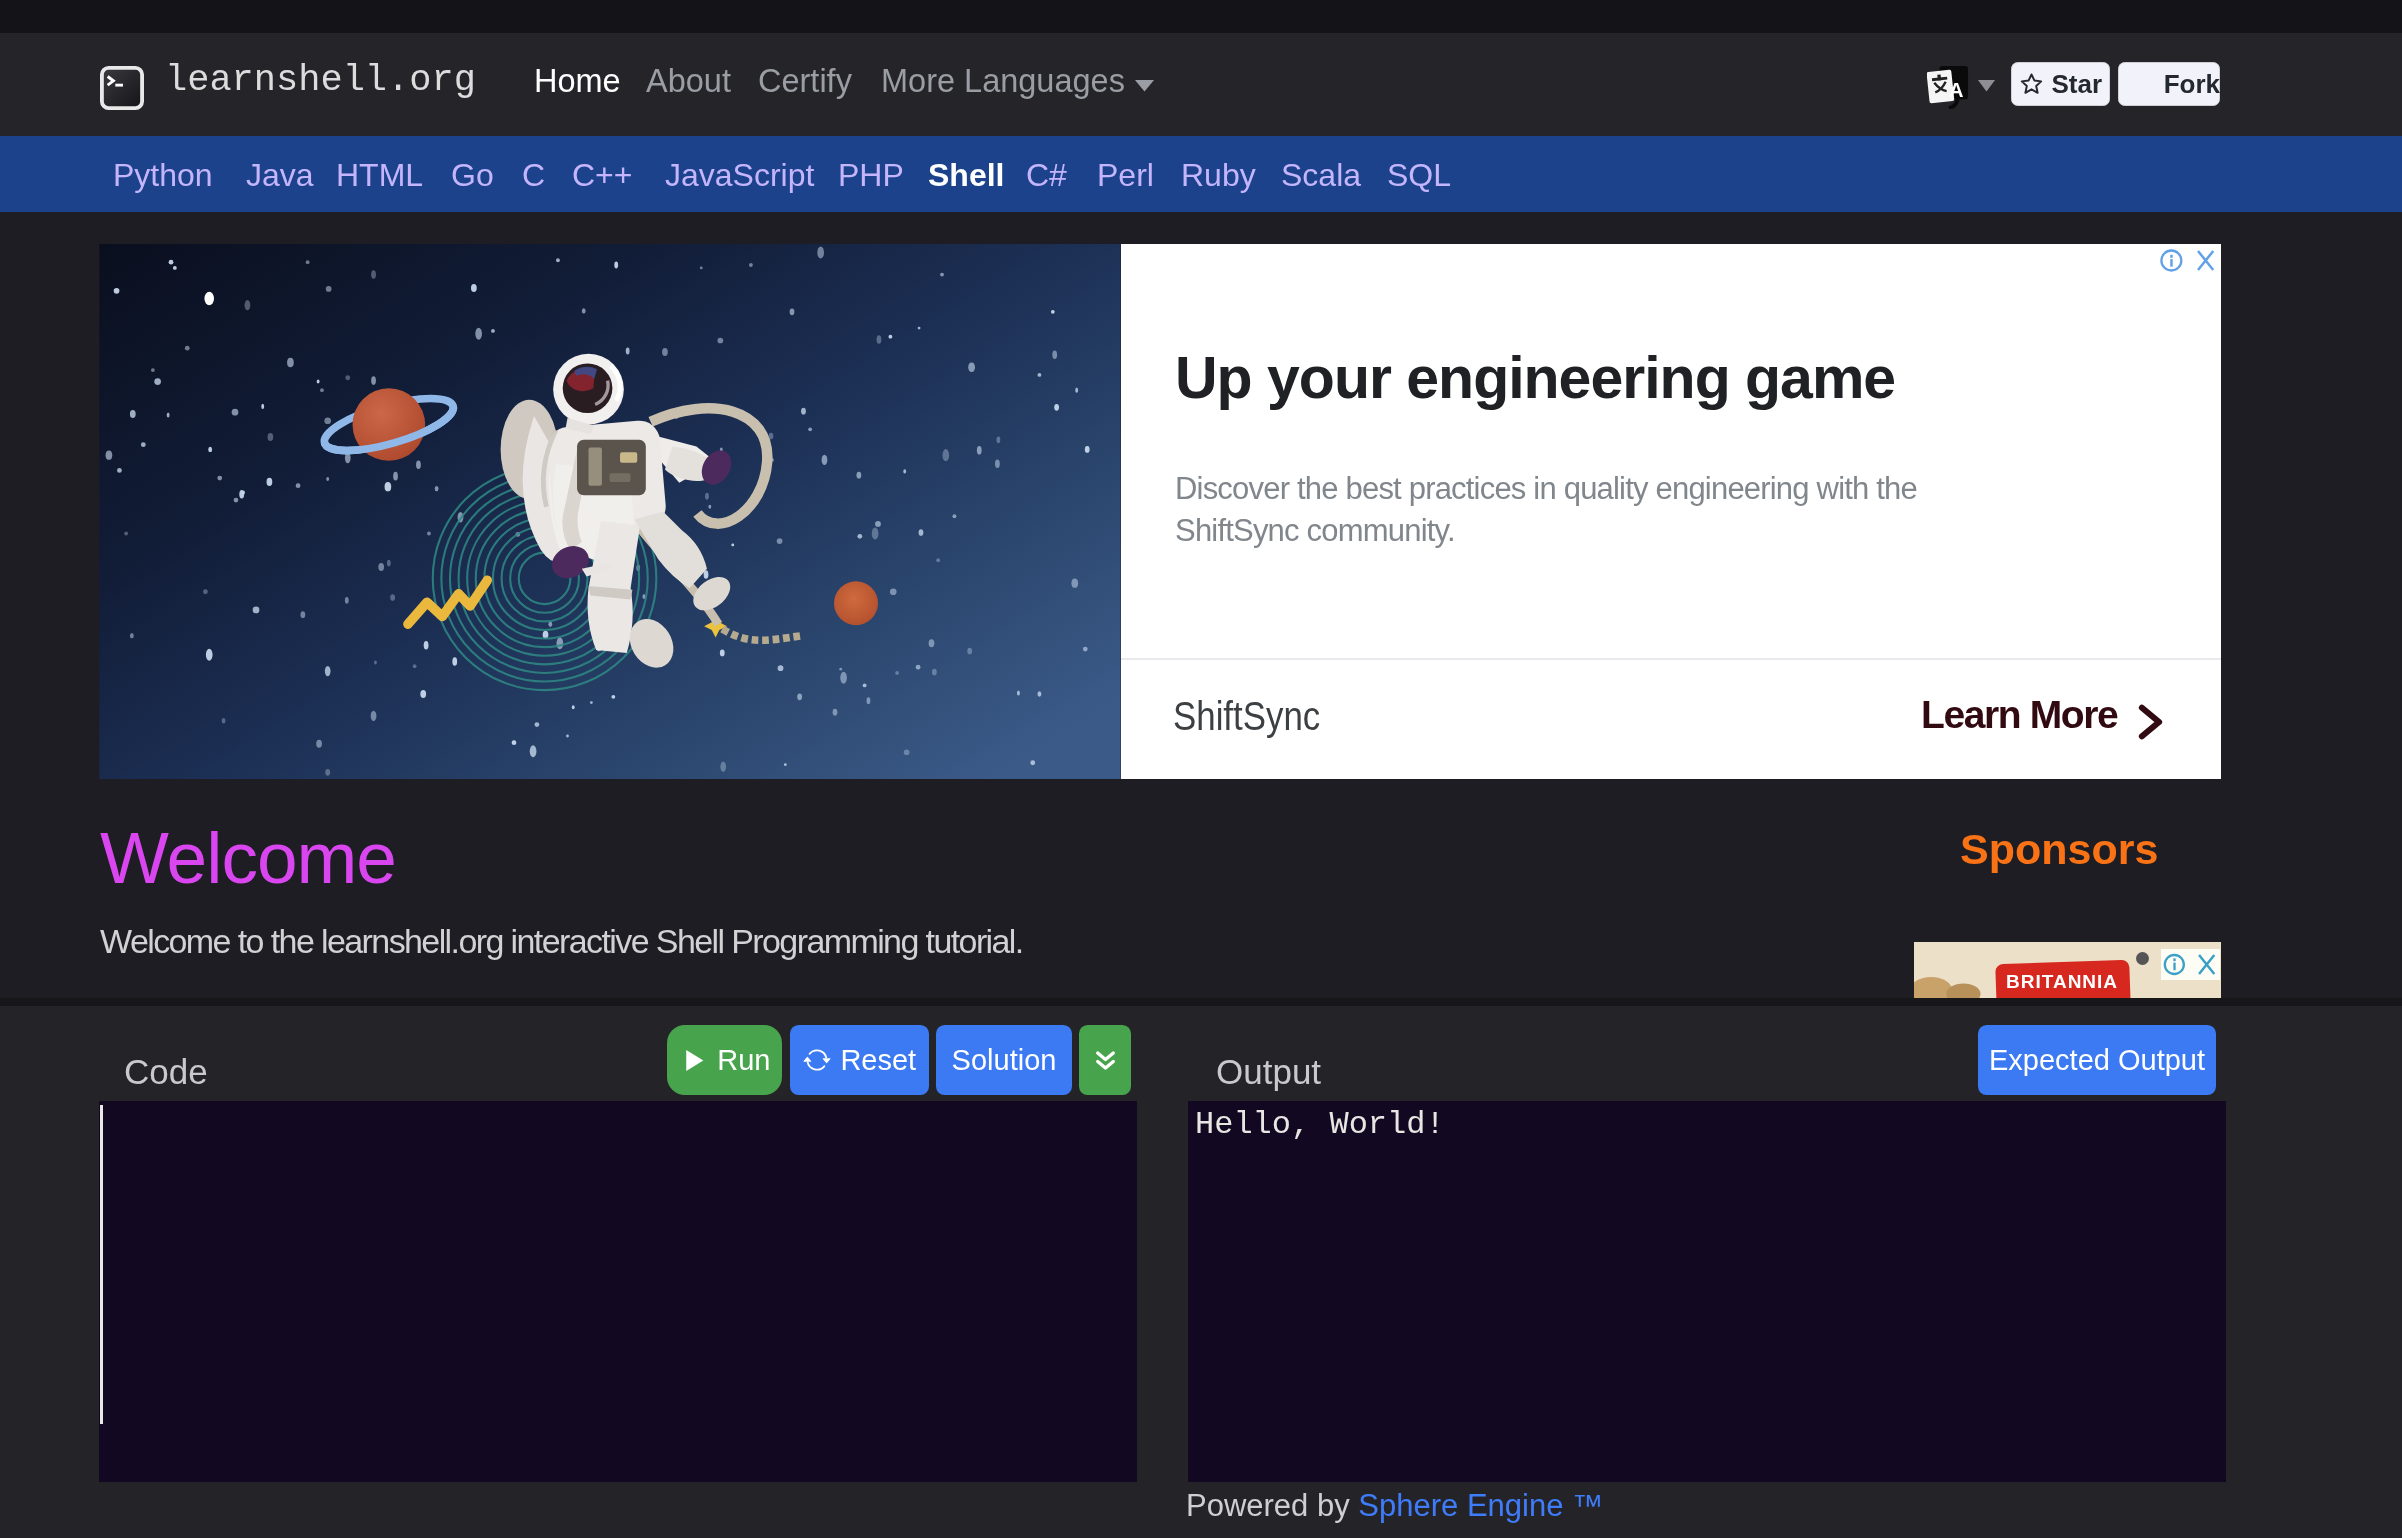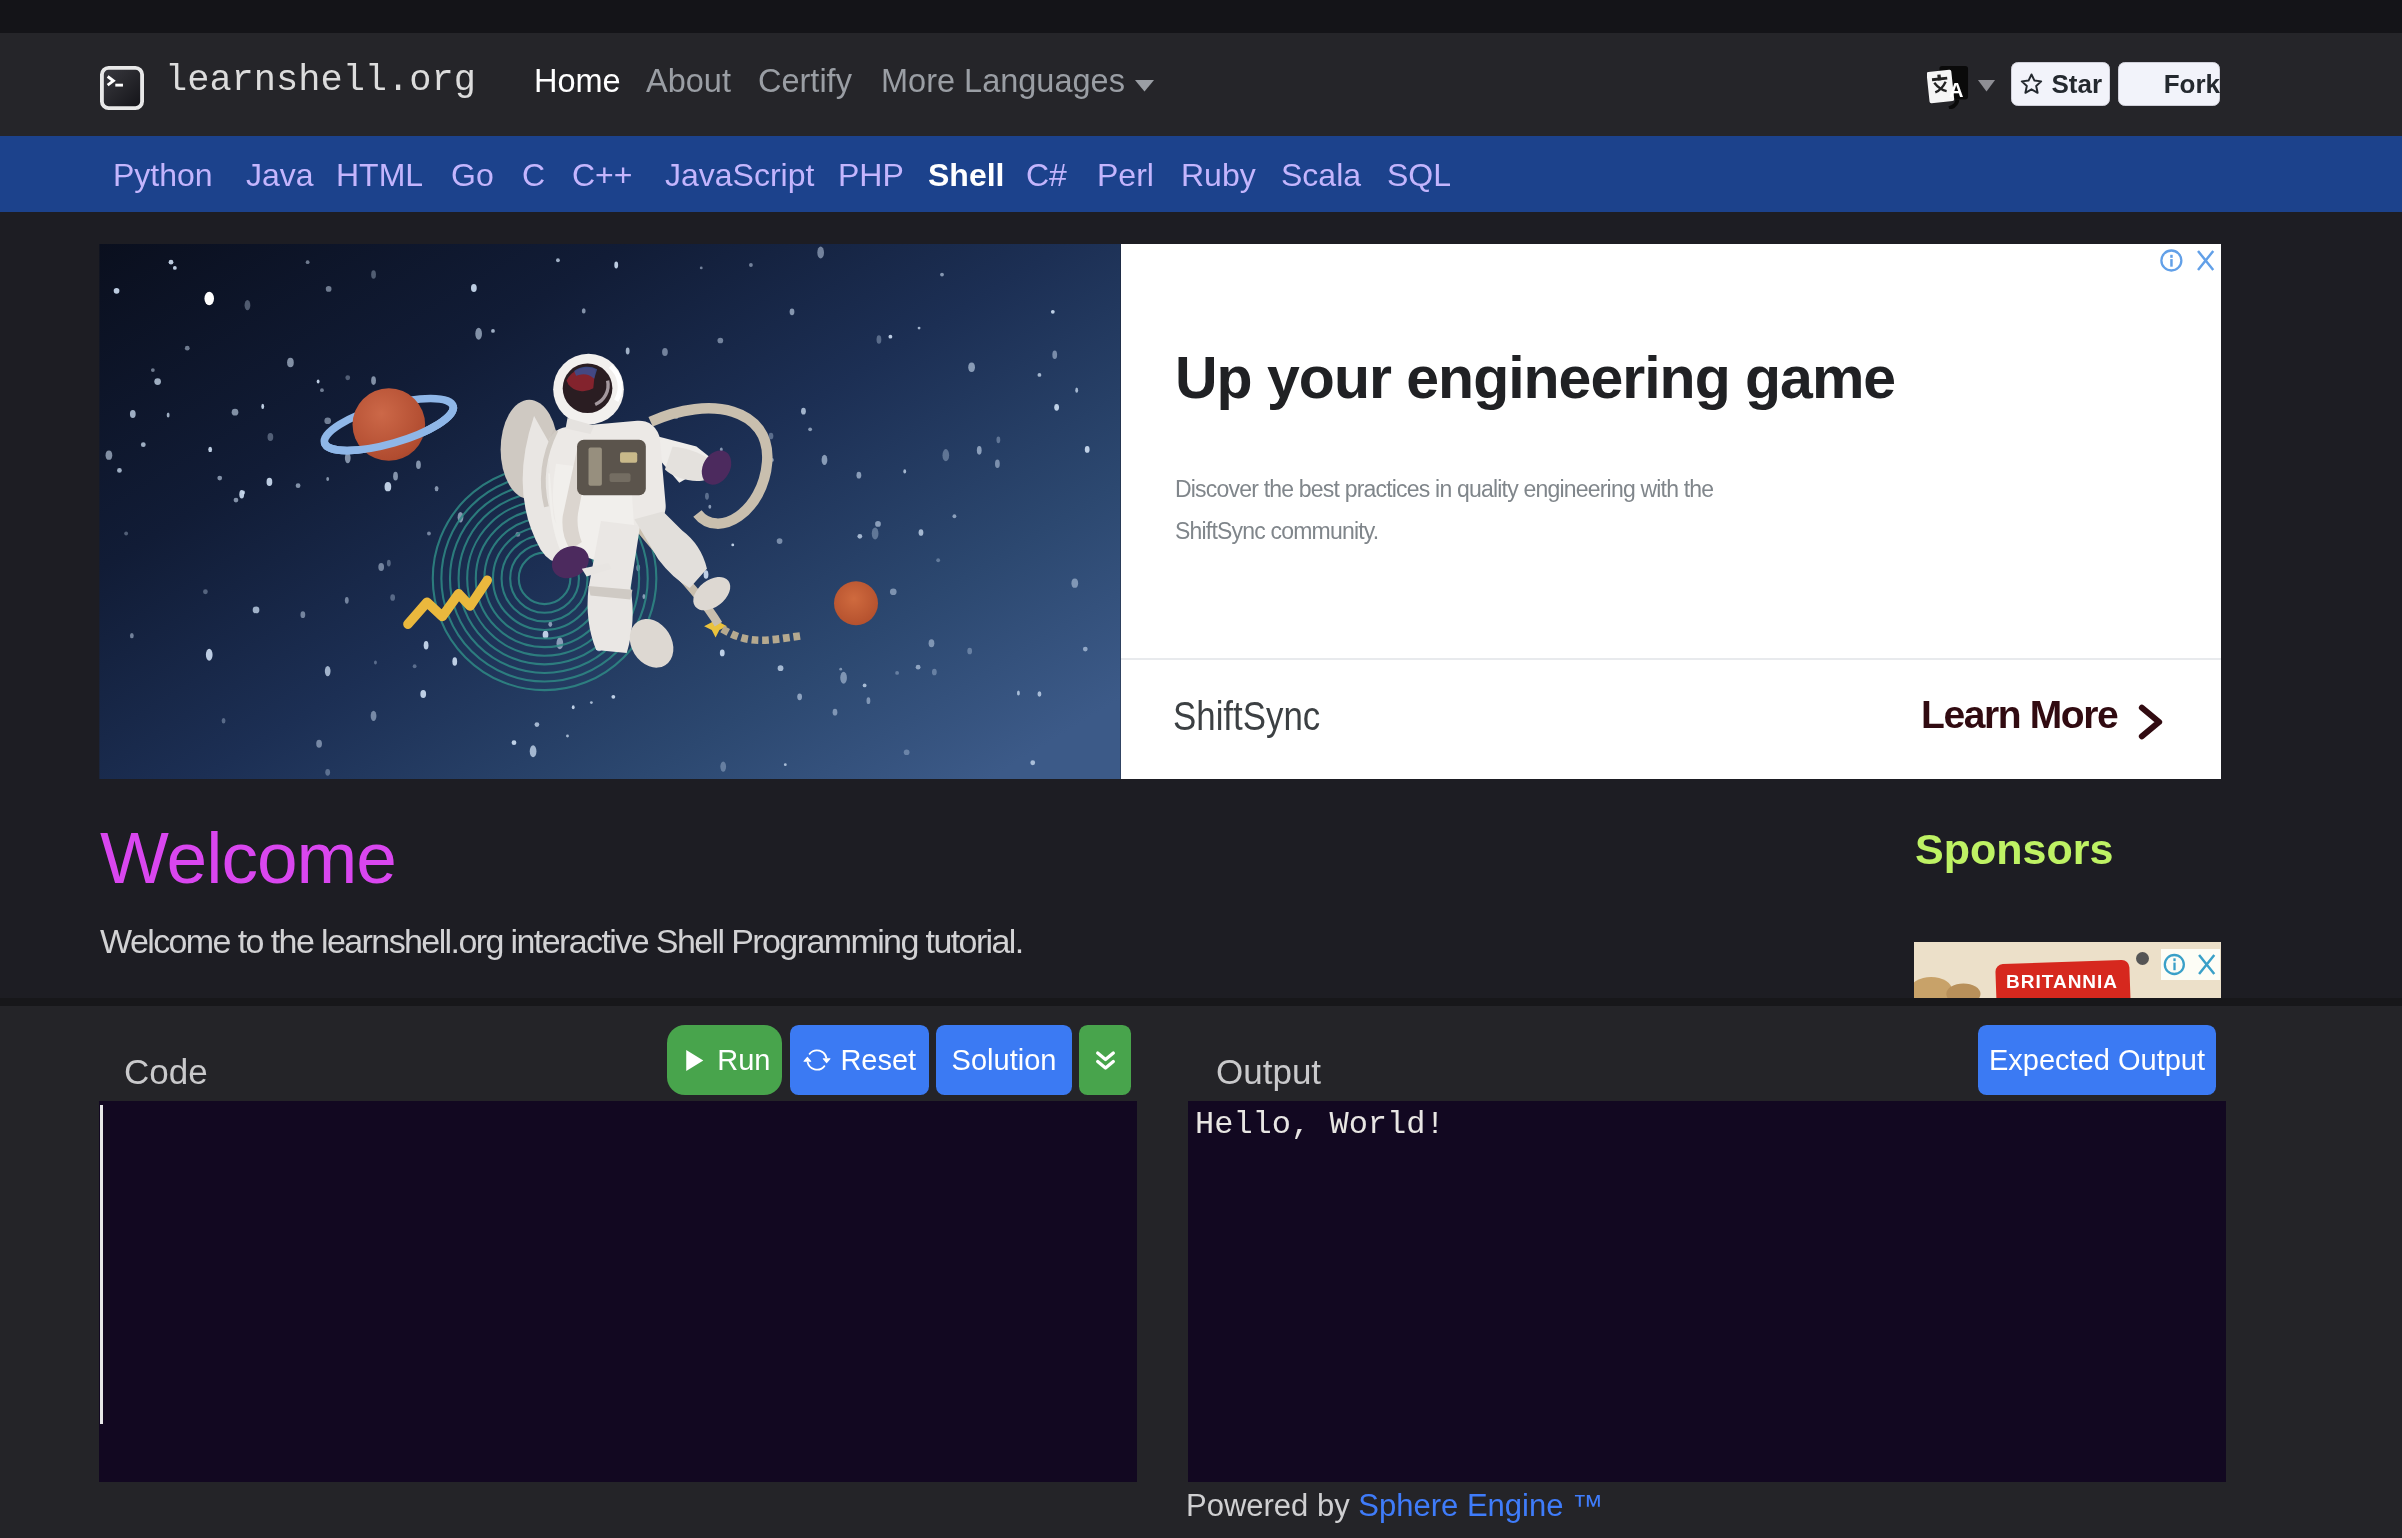--- a/index.html
+++ b/index.html
@@ -11,27 +11,27 @@
 .navlink { top:65px; font-size:32.5px; color:#9a9ea4; line-height:1; }
 .bluebar { left:0; top:136px; width:2402px; height:76px; background:#1c428c; }
 .bl { top:159px; font-size:32px; color:#c4b5fd; position:absolute; line-height:1; }
 .welcome-bg { left:0; top:212px; width:2402px; height:786px; background:#1d1d23; }
 .sectline { left:0; top:998px; width:2402px; height:7.6px; background:#17171a; }
 .code-bg { left:0; top:1006px; width:2402px; height:532px; background:#242428; }
 .banner { left:99px; top:244px; width:2122px; height:535px; }
 .space { position:absolute; left:0; top:0; }
 .adwhite { position:absolute; left:1022px; top:0; width:1100px; height:535px; background:#ffffff; }
 .adhead { position:absolute; left:54px; top:105px; font-size:59px; font-weight:700; color:#202124; line-height:1; letter-spacing:-1px; }
-.adpara { position:absolute; left:54px; top:224px; font-size:23px; color:#80868b; line-height:42px; letter-spacing:-0.8px; }
+.adpara { position:absolute; left:54px; top:224px; font-size:31px; color:#80868b; line-height:42px; letter-spacing:-0.8px; }
 .addiv { position:absolute; left:0px; top:414px; width:1100px; height:1.9px; background:#e8eaed; }
 .adbrand { position:absolute; left:52px; top:452px; font-size:41px; color:#3c4043; line-height:1; transform:scaleX(0.85); transform-origin:0 0; }
 .adcta { position:absolute; left:800px; top:451px; font-size:39px; font-weight:700; color:#310b11; line-height:1; letter-spacing:-1.4px; }
 h1.welcome { left:100px; top:821px; font-size:73px; font-weight:400; color:#d946ef; position:absolute; line-height:1; letter-spacing:-1px; }
 p.wlead { left:100px; top:924px; font-size:34px; color:#d2d2d4; position:absolute; line-height:1; letter-spacing:-1.6px; }
-.sponsors { left:1915px; top:828px; font-size:43px; font-weight:700; color:#bef264; position:absolute; line-height:1; }
+.sponsors { left:1960px; top:828px; font-size:43px; font-weight:700; color:#f97316; position:absolute; line-height:1; }
 .codehead { font-size:35px; font-weight:400; color:#c9c9cb; position:absolute; top:1054px; line-height:1;margin-left:24px; }
 .btn { position:absolute; top:1025px; height:70px; border-radius:8.6px; color:#fff; font-size:29px; display:flex; align-items:center; justify-content:center; gap:9.6px; white-space:nowrap; }
 .green { background:#48a44c; }
 .blue { background:#3b7af3; }
 .console { position:absolute; top:1101px; width:1038px; height:381px; background:#120821; }
 .caretline { position:absolute; left:100px; top:1105px; width:2.9px; height:319px; background:#e8e8e8; }
 .hello { position:absolute; left:1195px; top:1106px; font-family:"Liberation Mono",monospace; font-size:32px; color:#e8e6e3; line-height:1.2; }
 .powered { position:absolute; left:1186px; top:1490px; font-size:31px; color:#cfcfd1; line-height:1; }
 .powered span { color:#3f7cfa; }
 .gbtn { position:absolute; top:62px; height:44px; background:#f2f3fa; border:1px solid #cfcfd8; border-radius:6.7px; color:#24292f; font-size:26px; font-weight:700; display:flex; align-items:center; justify-content:center; gap:7.6px; }

